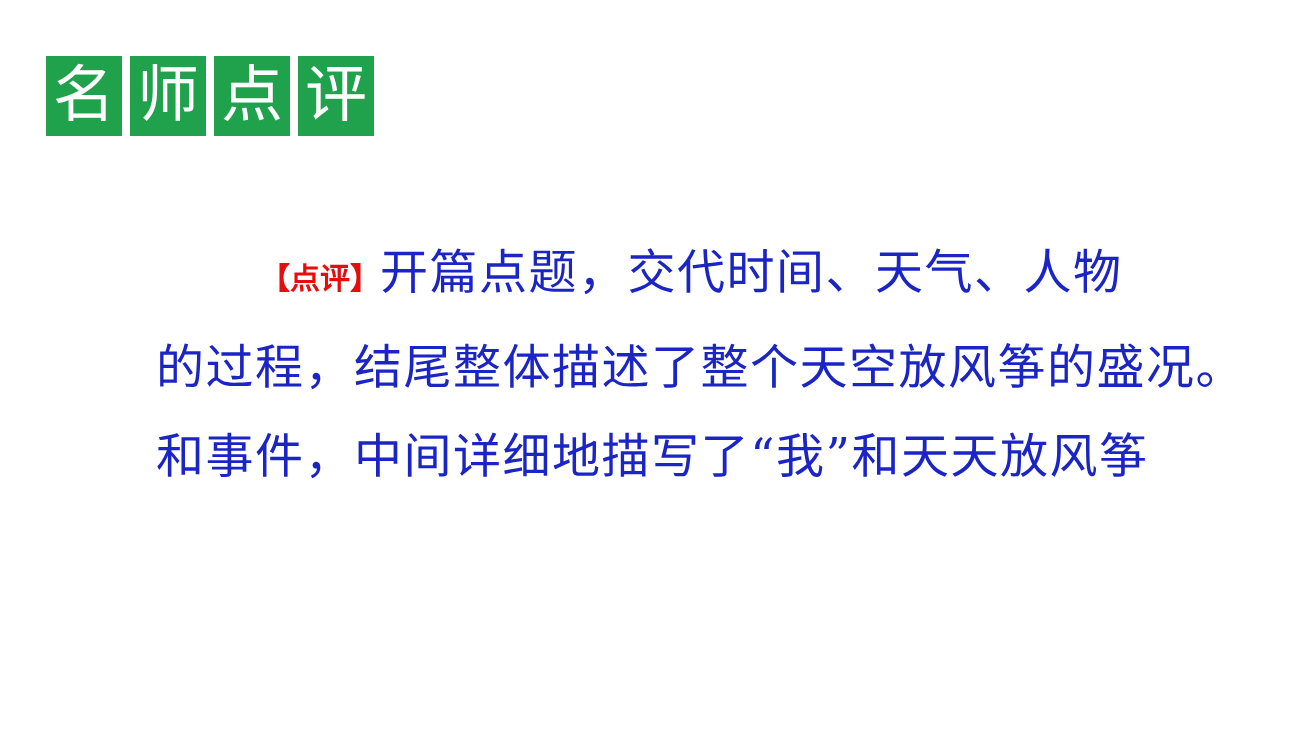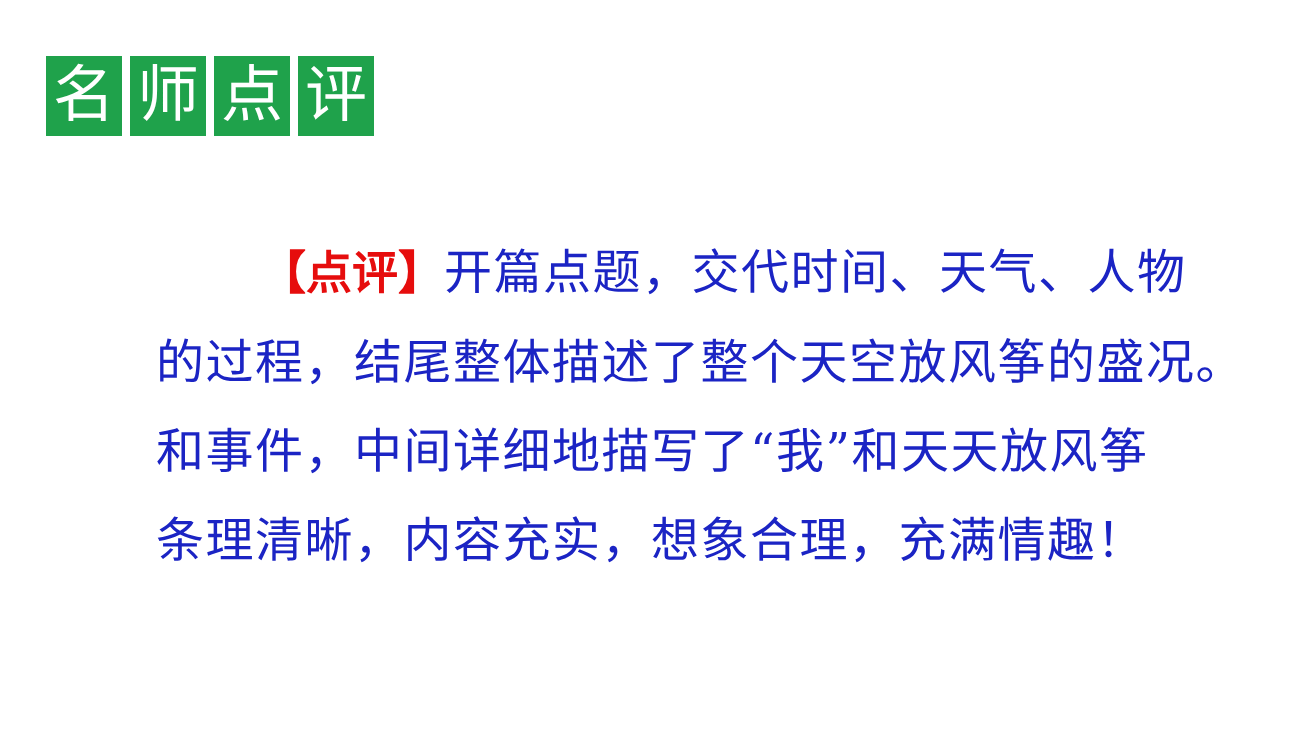--- a/index.html
+++ b/index.html
@@ -68,21 +68,21 @@
     white-space: nowrap;
     letter-spacing: 1.5px;
   }
   .body-line.first {
     text-indent: 104px;
   }
   .tag-red {
     color: #e60d0d;
     font-family: "DejaVu Sans", "Liberation Sans", sans-serif;
     font-weight: bold;
-    font-size: 46px;
+    font-size: 30px;
     letter-spacing: 0px;
   }
 </style>
 </head>
 <body>
 
 <div class="slide">
 
   <div class="title-block">
     <div class="title-tile">
@@ -96,16 +96,15 @@
     </div>
     <div class="title-tile">
       <span class="title-tile-char">评</span>
     </div>
   </div>
 
   <div class="body-block">
     <div class="body-line first"><span class="tag-red">【点评】</span><span>开篇点题，交代时间、天气、人物</span></div>
     <div class="body-line">的过程，结尾整体描述了整个天空放风筝的盛况。</div>
     <div class="body-line">和事件，中间详细地描写了“我”和天天放风筝</div>
-    <div class="body-line">条理清晰，内容充实，想象合理，充满情趣！</div>
   </div>
 
 </div>
 
 </body></html>

